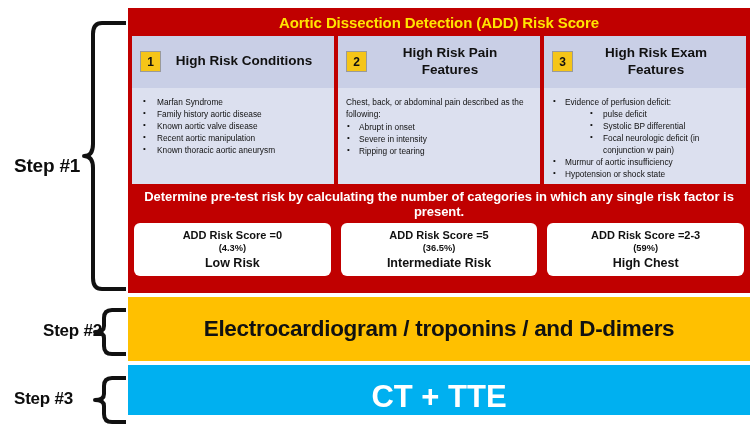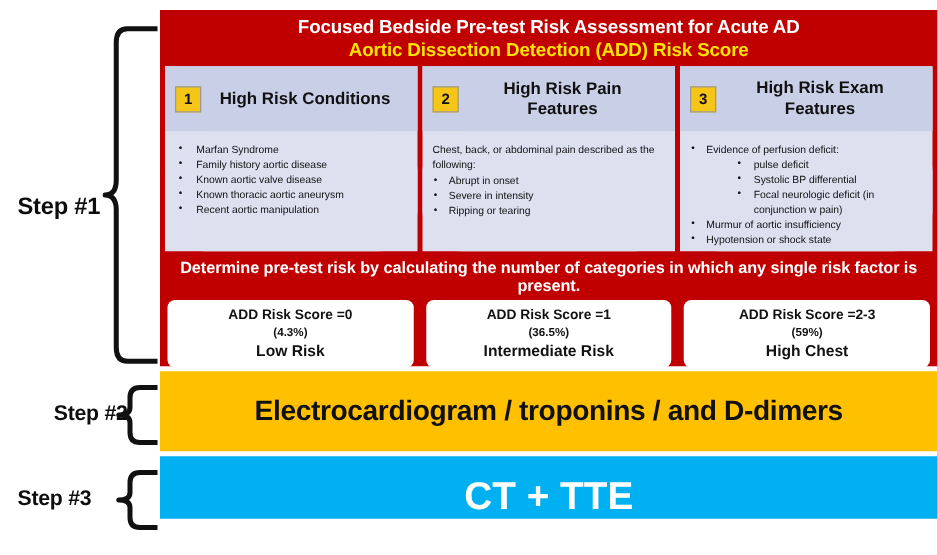--- a/index.html
+++ b/index.html
@@ -90,21 +90,20 @@
     padding-right:10px;
   }
   .col-body{
     flex:1 1 auto;
     background:#DCE0EF;
     padding:8px 5px 4px 5px;
     box-sizing:border-box;
     font-size:8.3px;
     color:#111;
     line-height:1.45;
-    border-radius:32px;
   }
   .intro{ margin:0 0 1px 3px; }
   ul.bl{ list-style:none; margin:0; padding:0; }
   ul.bl.lvl2{ margin-left:38px; }
   ul.bl li{
     position:relative;
     padding-left:16px;
     margin:0;
   }
   ul.bl li:before{
@@ -179,38 +178,37 @@
 <svg class="brace" id="brace2" viewBox="0 0 34 52">
   <path d="M34 4 L20 4 Q12 4 12 12 L12 20 Q12 26 3 26 Q12 26 12 32 L12 40 Q12 48 20 48 L34 48" fill="none" stroke="#111111" stroke-width="4" stroke-linecap="round" stroke-linejoin="round"></path>
 </svg>
 <svg class="brace" id="brace3" viewBox="0 0 34 52">
   <path d="M34 4 L20 4 Q12 4 12 12 L12 20 Q12 26 3 26 Q12 26 12 32 L12 40 Q12 48 20 48 L34 48" fill="none" stroke="#111111" stroke-width="4" stroke-linecap="round" stroke-linejoin="round"></path>
 </svg>
 
 <div id="step1-block">
 
   <div id="title-wrap">
-    <span id="title-main">Focused Bedside Pre-test Risk Assessment for Acute AD</span>
     <span id="title-sub">Aortic Dissection Detection (ADD) Risk Score</span>
   </div>
 
   <div id="columns">
 
     <div class="col c1">
       <div class="col-head">
         <div class="badge">1</div>
         <div class="col-head-text">High Risk Conditions</div>
       </div>
       <div class="col-body">
         <ul class="bl">
           <li>Marfan Syndrome</li>
           <li>Family history aortic disease</li>
           <li>Known aortic valve disease</li>
+          <li>Recent aortic manipulation</li>
           <li>Known thoracic aortic aneurysm</li>
-          <li>Recent aortic manipulation</li>
         </ul>
       </div>
     </div>
 
     <div class="col c2">
       <div class="col-head">
         <div class="badge">2</div>
         <div class="col-head-text">High Risk Pain Features</div>
       </div>
       <div class="col-body">
@@ -248,21 +246,21 @@
 
   <div id="determine">Determine pre-test risk by calculating the number of categories in which any single risk factor is present.</div>
 
   <div id="scores">
     <div class="score-box">
       <span class="score-line1">ADD Risk Score =0</span>
       <span class="score-line2">(4.3%)</span>
       <span class="score-line3">Low Risk</span>
     </div>
     <div class="score-box">
-      <span class="score-line1">ADD Risk Score =1</span>
+      <span class="score-line1">ADD Risk Score =5</span>
       <span class="score-line2">(36.5%)</span>
       <span class="score-line3">Intermediate Risk</span>
     </div>
     <div class="score-box">
       <span class="score-line1">ADD Risk Score =2-3</span>
       <span class="score-line2">(59%)</span>
       <span class="score-line3">High Chest</span>
     </div>
   </div>
 

